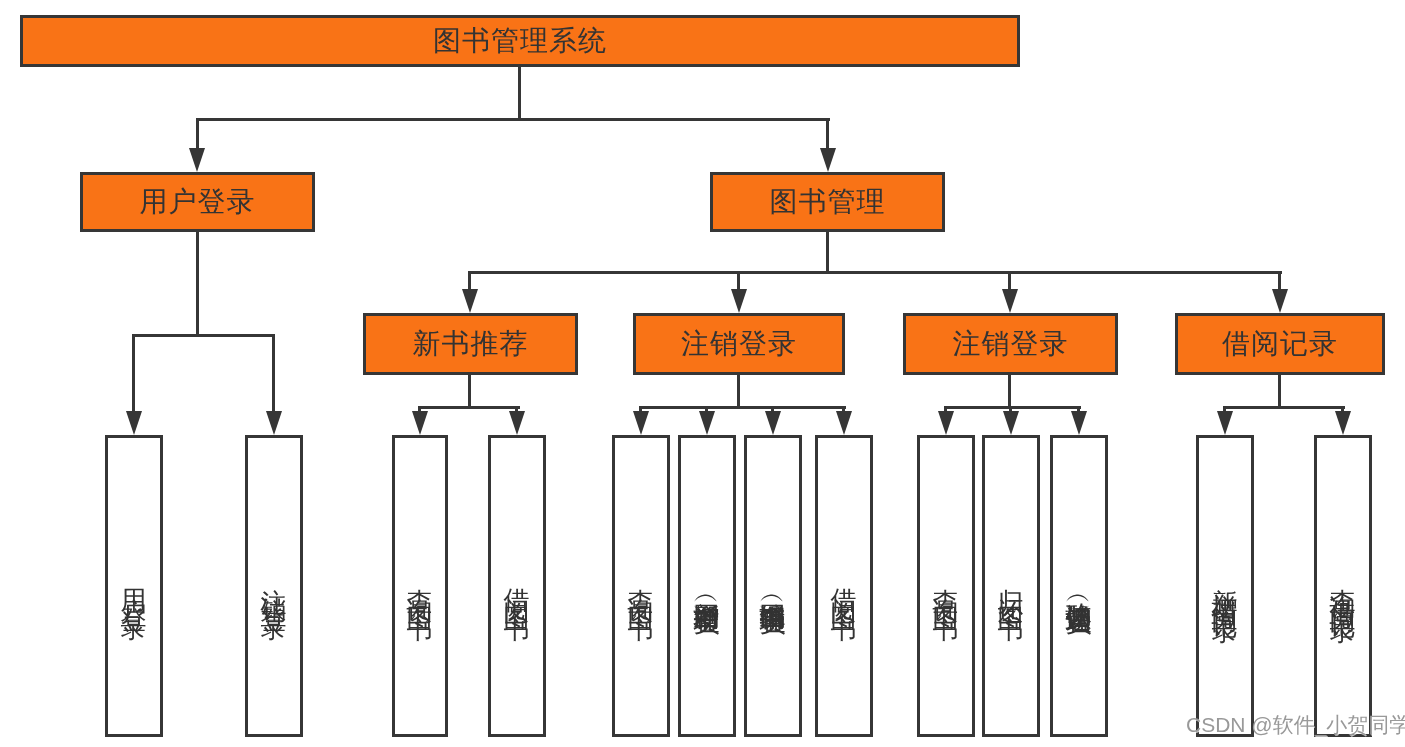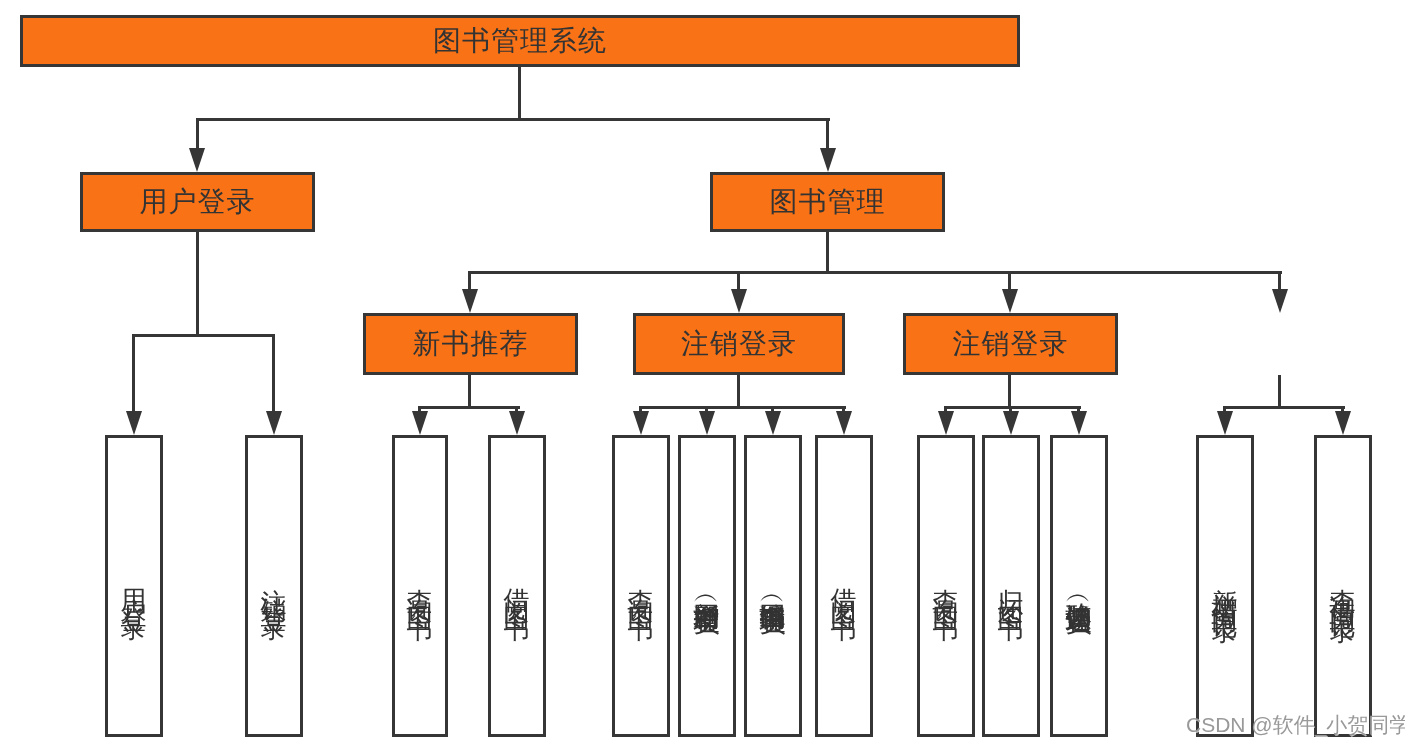--- a/index.html
+++ b/index.html
@@ -111,20 +111,23 @@
 
   <div class="box-h" style="left:363px;top:313px;width:215px;height:62px;">
     <span>新书推荐</span>
   </div>
   <div class="box-h" style="left:633px;top:313px;width:212px;height:62px;">
     <span>注销登录</span>
   </div>
   <div class="box-h" style="left:903px;top:313px;width:215px;height:62px;">
     <span>注销登录</span>
   </div>
+  <div class="box-h" style="left:1175px;top:313px;width:210px;height:62px;">
+    <span>借阅记录</span>
+  </div>
 
   <div class="vline" style="left:468px;top:375px;height:33px;"></div>
   <div class="hline" style="left:418px;top:406px;width:102px;"></div>
   <div class="vline" style="left:418px;top:409px;height:6px;"></div>
   <div class="arrow" style="left:412px;top:411px;"></div>
   <div class="vline" style="left:515px;top:409px;height:6px;"></div>
   <div class="arrow" style="left:509px;top:411px;"></div>
 
   <div class="vline" style="left:737px;top:375px;height:33px;"></div>
   <div class="hline" style="left:639px;top:406px;width:207px;"></div>

